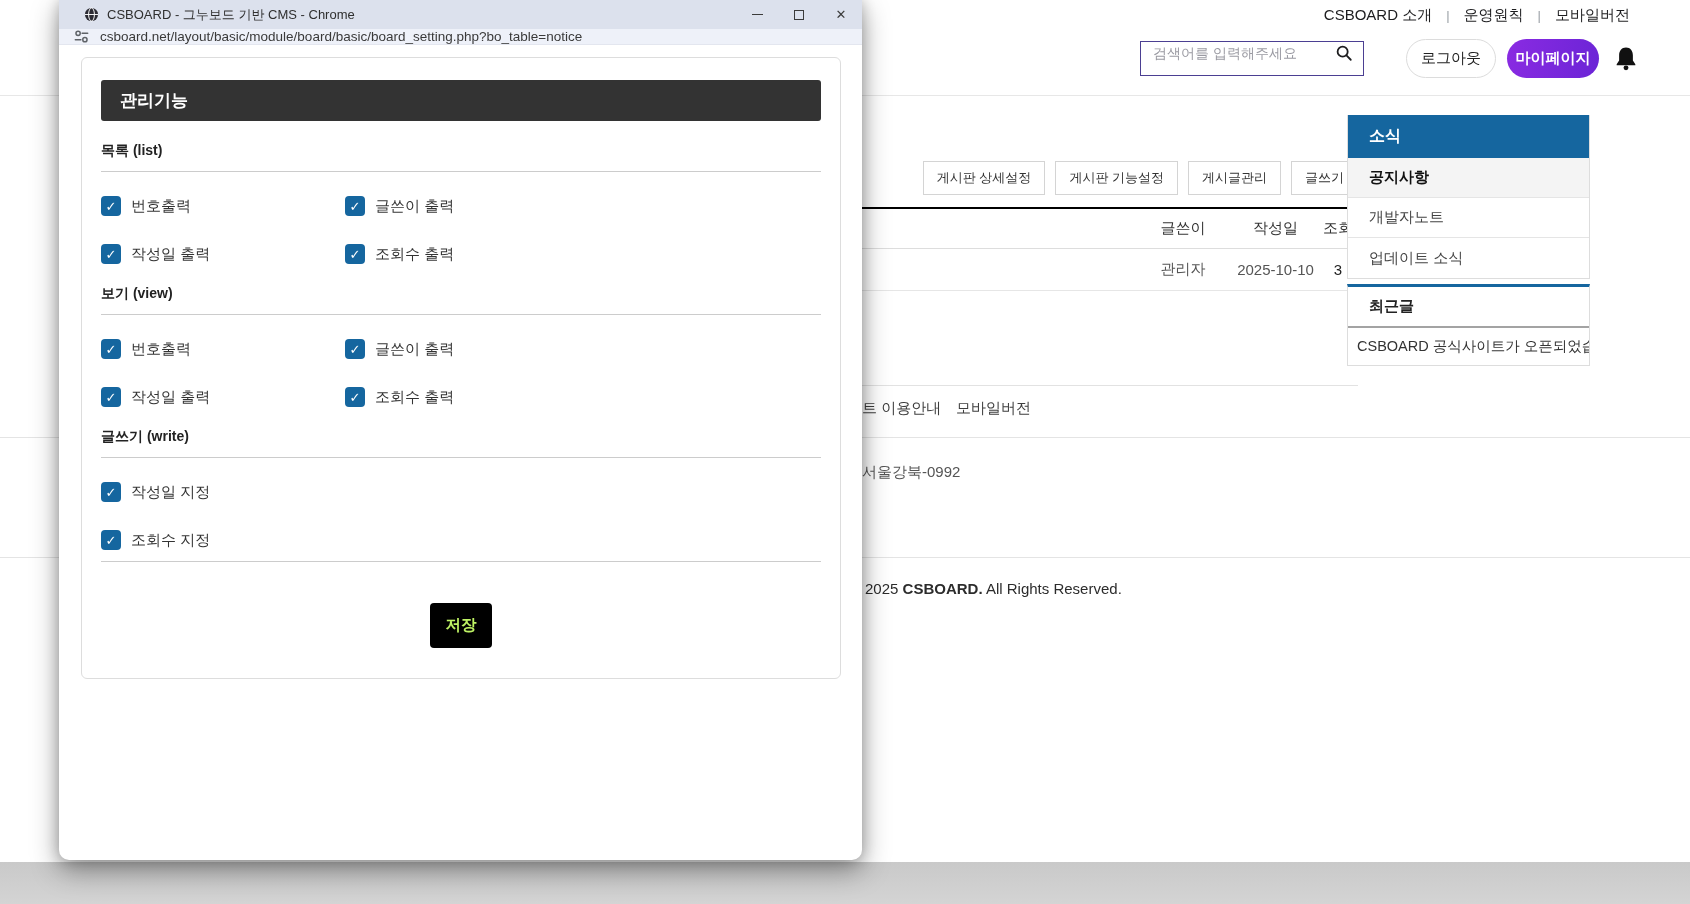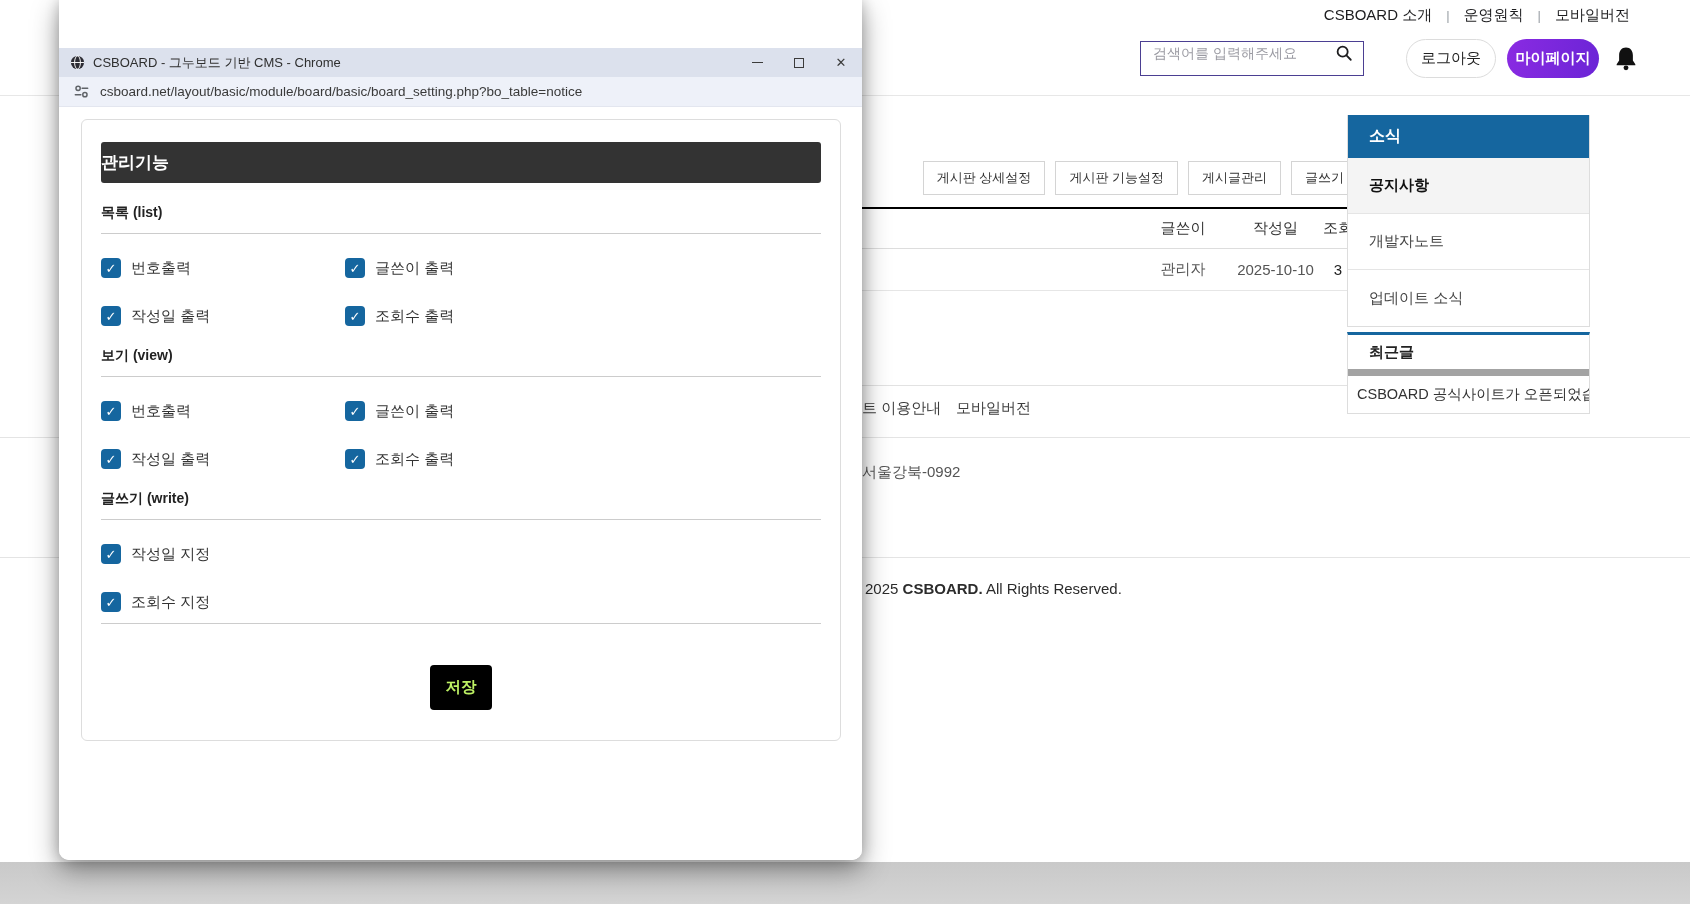--- a/index.html
+++ b/index.html
@@ -46,46 +46,46 @@
   .foot-line1 { position:absolute; left:0; top:437px; width:1690px; height:1px; background:#e4e4e4; }
   .foot-addr { position:absolute; left:862px; top:463px; font-size:15px; color:#555; }
   .foot-line2 { position:absolute; left:0; top:557px; width:1690px; height:1px; background:#e4e4e4; }
   .copyright { position:absolute; left:865px; top:580px; font-size:15px; color:#2c2c2c; }
   .copyright b { font-weight:700; }
 
   
   .sidebar { position:absolute; left:1347px; top:115px; width:243px; font-size:15px; }
   .sb-menu { border:1px solid #ddd; border-top:none; background:#fff; }
   .sb-head { height:43px; background:#15669f; color:#fff; font-weight:700; font-size:16px; display:flex; align-items:center; padding-left:21px; }
-  .sb-item { height:56px; display:flex; align-items:center; padding-left:21px; border-bottom:1px solid #e5e5e5; color:#444; cursor:pointer; background:#fff; }
+  .sb-item { height:40px; display:flex; align-items:center; padding-left:21px; border-bottom:1px solid #e5e5e5; color:#444; cursor:pointer; background:#fff; }
   .sb-item:last-child { border-bottom:none; }
   .sb-item.active { background:#f4f4f4; color:#111; font-weight:700; }
   .sb-recent { margin-top:5px; border:1px solid #ddd; border-top:3px solid #15669f; background:#fff; }
-  .sb-recent-title { height:41px; display:flex; align-items:center; padding-left:21px; color:#222; font-weight:600; border-bottom:7px solid #a3a3a3; }
+  .sb-recent-title { height:41px; display:flex; align-items:center; padding-left:21px; color:#222; font-weight:600; border-bottom:2px solid #a3a3a3; }
   .sb-recent-item { height:37px; display:flex; align-items:center; padding-left:9px; font-size:14.5px; color:#333; cursor:pointer; white-space:nowrap; overflow:hidden; }
 
   .bottom-strip { position:absolute; left:0; top:862px; width:1690px; height:42px; background:linear-gradient(#c9c9c9,#d4d4d4); }
 
   
   .popup { position:absolute; left:59px; top:0; width:803px; height:860px; background:#fff;
     border-radius:0 0 10px 10px; box-shadow:0 10px 28px rgba(0,0,0,.38), 0 0 14px rgba(0,0,0,.22); overflow:hidden; }
-  .titlebar { height:29px; background:#dce1ed; display:flex; align-items:center; padding-left:11px;margin-top:48px; }
+  .titlebar { height:29px; background:#dce1ed; display:flex; align-items:center; padding-left:25px; }
   .favicon { width:15px; height:15px; margin-right:8px; flex:0 0 auto; }
   .win-title { font-size:13px; color:#2f2f2f; flex:1; white-space:nowrap; overflow:hidden; }
   .win-btn { width:42px; height:29px; display:flex; align-items:center; justify-content:center; cursor:pointer; }
   .min-glyph { width:11px; height:1.5px; background:#3b3b3b; display:block; }
   .max-glyph { width:10px; height:10px; border:1.5px solid #3b3b3b; display:block; }
   .close-glyph { font-size:13px; color:#3b3b3b; line-height:1; }
-  .urlbar { height:30px; background:#eef1f9; display:flex; align-items:center; padding-left:14px; border-bottom:1px solid #e3e6ef; }
+  .urlbar { height:16px; background:#eef1f9; display:flex; align-items:center; padding-left:14px; border-bottom:1px solid #e3e6ef; }
   .url-icon { width:17px; height:17px; margin-right:10px; flex:0 0 auto; }
   .url-text { font-size:13.5px; color:#3a3a3a; white-space:nowrap; overflow:hidden; }
 
   .popup-body { position:relative; height:797px; background:#fff; }
   .form-box { position:absolute; left:22px; top:12px; width:760px; height:622px; border:1px solid #ddd; border-radius:6px; background:#fff; padding:0 19px; overflow:hidden; }
-  .panel-title { margin-top:22px; height:41px; line-height:41px; background:#333; color:#fff; font-size:17px; font-weight:700; border-radius:3px; }
+  .panel-title { margin-top:22px; height:41px; line-height:41px; background:#333; color:#fff; font-size:17px; font-weight:700; padding-left:19px; border-radius:3px; }
   .section-label { margin-top:21px; font-size:14px; font-weight:700; color:#222; }
   .section-line { margin-top:11px; border-bottom:1px solid #ccc; }
   .cb-grid { display:flex; flex-wrap:wrap; row-gap:28px; margin-top:24px; }
   .cb-item { display:flex; align-items:center; width:244px; cursor:pointer; }
   .cb-grid.wide .cb-item { width:366px; }
   .cb-box { width:20px; height:20px; background:#15669f; border-radius:4px; display:flex; align-items:center; justify-content:center; flex:0 0 auto; }
   .cb-box i { font-style:normal; color:#fff; font-size:13px; font-weight:700; line-height:1; }
   .cb-label { margin-left:10px; font-size:15px; color:#333; }
   .save-wrap { text-align:center; margin-top:41px; }
   .save-btn { width:62px; height:45px; background:#000; color:#bef264; border:none; border-radius:4px; font-size:15.5px; font-weight:700; cursor:pointer; font-family:inherit; }

